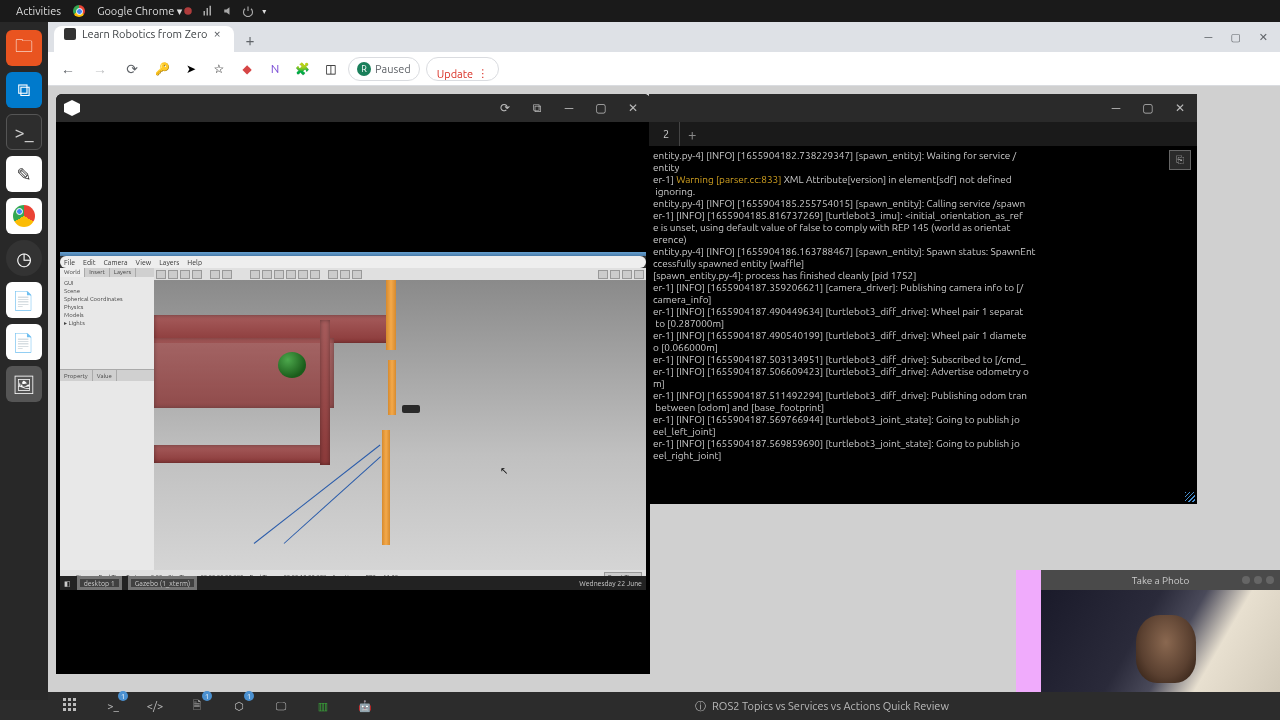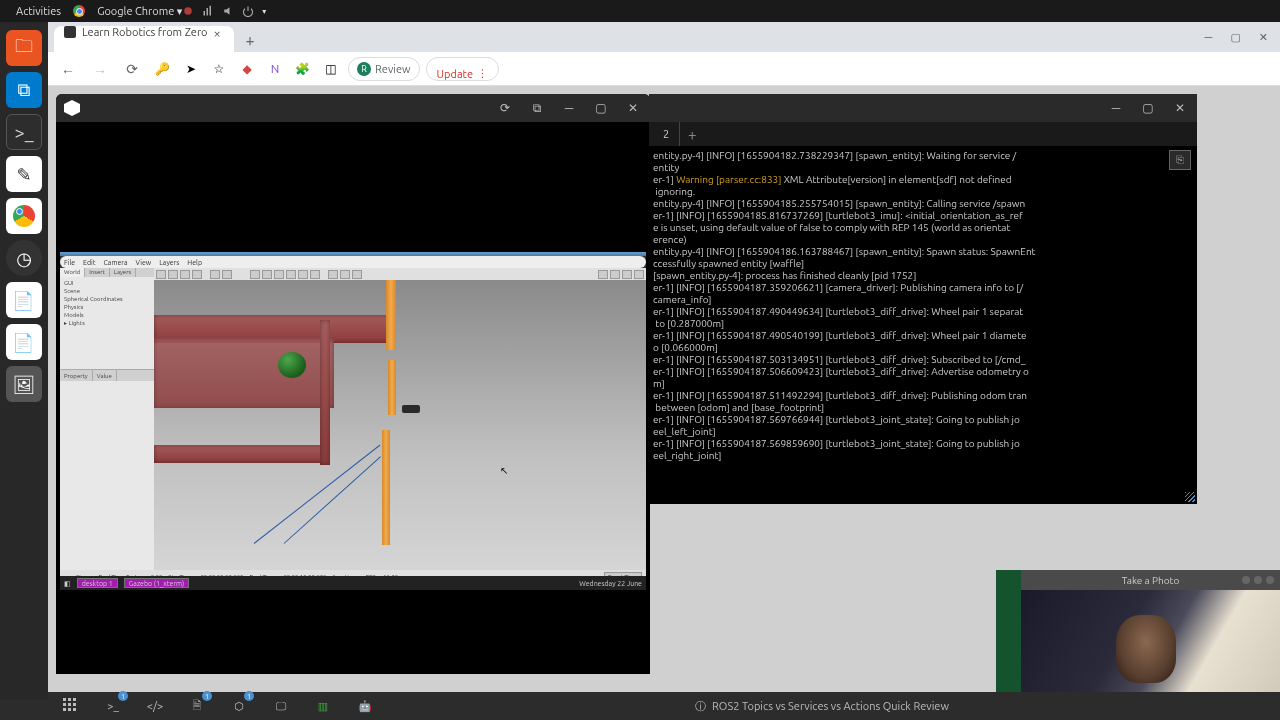--- a/index.html
+++ b/index.html
@@ -23,21 +23,21 @@
 .dock-gedit { background: #fff; color: #333; }
 .dock-chrome { background: #fff; }
 .dock-clock { background: #333; color: #fff; border-radius: 50%; }
 .dock-libre { background: #fff; color: #18a303; }
 .dock-libre2 { background: #fff; color: #cc0000; }
 .dock-settings { background: #555; color: #fff; }
 
 
 .chrome-window { position: absolute; left: 48px; top: 22px; right: 0; bottom: 0; background: #dee1e6; display: flex; flex-direction: column; }
 .tab-strip { height: 30px; background: #dee1e6; display: flex; align-items: flex-end; padding-left: 6px; }
-.tab { height: 26px; background: #fff; border-radius: 8px 8px 0 0; display: flex; align-items: flex-start; padding: 0 10px; font-size: 11px; color: #3c4043; gap: 6px; min-width: 180px; }
+.tab { height: 26px; background: #fff; border-radius: 8px 8px 0 0; display: flex; align-items: flex-end; padding: 12px 10px; font-size: 11px; color: #3c4043; gap: 6px; min-width: 180px; }
 .tab-close { color: #5f6368; font-size: 13px; }
 .tab-new { width: 24px; height: 24px; display: flex; align-items: center; justify-content: center; color: #5f6368; font-size: 16px; margin-left: 4px; }
 .window-controls-chrome { margin-left: auto; display: flex; gap: 18px; padding-right: 12px; color: #5f6368; font-size: 11px; align-items: center; height: 100%; }
 .toolbar { height: 34px; background: #fff; display: flex; align-items: center; padding: 0 8px; gap: 8px; border-bottom: 1px solid #dadce0; }
 .nav-btn { width: 24px; height: 24px; display: flex; align-items: center; justify-content: center; color: #5f6368; font-size: 14px; }
 .omnibox { flex: 1; height: 26px; background: #f1f3f4; border-radius: 13px; display: flex; align-items: center; padding: 0 12px; font-size: 12px; color: #202124; }
 .toolbar-right { display: flex; gap: 6px; align-items: center; }
 .ext-icon { width: 22px; height: 22px; display: flex; align-items: center; justify-content: center; font-size: 12px; }
 .paused-pill { border: 1px solid #dadce0; border-radius: 12px; height: 24px; display: flex; align-items: center; padding: 0 8px; font-size: 11px; color: #5f6368; gap: 4px; }
 .paused-pill .avatar { width: 14px; height: 14px; border-radius: 50%; background: #1a7f5a; color:#fff; font-size:9px; display:flex; align-items:center; justify-content:center; }
@@ -70,38 +70,38 @@
 .sim-toolbar .tbtn { width: 10px; height: 9px; background: #ccc; border:1px solid #999; }
 .sim-statusbar { height: 12px; background: #e0e0e0; display: flex; align-items: center; font-size: 6px; color: #333; padding: 0 4px; gap: 6px; }
 .sim-statusbar .reset { margin-left: auto; background: #ccc; border:1px solid #999; padding: 0 3px; }
 .wall { position: absolute; background: linear-gradient(#a65c5c, #8b3a3a); box-shadow: inset 0 0 4px rgba(0,0,0,0.4); }
 .pillar-o { position: absolute; background: linear-gradient(90deg, #d68a2e, #f4a94a, #d68a2e); }
 .green-ball { position: absolute; width: 28px; height: 26px; background: radial-gradient(circle at 35% 30%, #4ca84c, #1a5c1a 70%); border-radius: 50%; }
 .robot { position: absolute; width: 18px; height: 8px; background: #2a2a2a; border-radius: 2px; }
 .traj-line { position: absolute; border-top: 1px solid #2a5caa; transform-origin: left; }
 
 .desktop-taskbar { position: absolute; bottom: 0; left: 0; right: 0; height: 14px; background: #222; display: flex; align-items: center; font-size: 7px; color: #ccc; padding: 0 4px; gap: 6px; }
-.desktop-taskbar .tb-item { background: #a21caf; padding: 0 4px; border:1px solid #737373; }
+.desktop-taskbar .tb-item { background: #404040; padding: 0 4px; border:3px solid #737373; }
 .desktop-taskbar .tb-time { margin-left:auto; }
 
 
 .term-win { position: absolute; left: 601px; top: 8px; width: 548px; height: 410px; background: #2a2a2a; border-radius: 0 6px 0 0; }
 .term-titlebar { height: 28px; background: #2a2a2a; display: flex; align-items: center; padding: 0 8px; }
 .term-titlebar .win-btns { margin-left: auto; display: flex; gap: 14px; color: #bbb; font-size: 12px; }
 .term-titlebar .win-btns span { width: 18px; text-align: center; }
 .term-tabs { height: 24px; background: #1a1a1a; display: flex; align-items: center; padding-left: 4px; }
 .term-tab { color: #ccc; font-size: 11px; padding: 0 10px; border-right: 1px solid #444; height:100%; display:flex; align-items:center; }
 .term-tab-new { width: 24px; color: #888; font-size: 15px; text-align: center; }
 .term-body { background: #000; color: #ccc; font-family: 'DejaVu Sans Mono', monospace; font-size: 10px; line-height: 12px; padding: 4px; height: calc(100% - 52px); overflow: hidden; position: relative; white-space: pre; }
 .term-body .warn { color: #d0a020; }
 .term-copy-btn { position: absolute; right: 6px; top: 56px; width: 22px; height: 20px; border: 1px solid #666; background: #2a2a2a; color: #aaa; font-size: 10px; display:flex; align-items:center; justify-content:center; }
 .resize-grip { position: absolute; right: 2px; bottom: 2px; width: 10px; height: 10px; background: repeating-linear-gradient(135deg, #4a90d0 0 1px, transparent 1px 3px); }
 
 
-.webcam { position: absolute; right: 0; bottom: 20px; width: 284px; height: 130px; background: #14532d; padding-left: 25px; }
+.webcam { position: absolute; right: 0; bottom: 20px; width: 264px; height: 130px; background: #f0abfc; padding-left: 25px; }
 .webcam-header { height: 20px; background: #4a4a4a; color: #ccc; font-size: 10px; display: flex; align-items: center; justify-content: center; position: relative; }
 .webcam-dots { position: absolute; right: 6px; display: flex; gap: 4px; }
 .webcam-dots span { width: 8px; height: 8px; border-radius: 50%; background: #666; }
 .webcam-img { width: 100%; height: calc(100% - 20px); background: linear-gradient(120deg, #1a1a2a 0%, #2a2a3a 40%, #4a4a5a 55%, #e8e0d0 70%, #d0c8b8 100%); position: relative; }
 .face { position:absolute; left: 95px; top: 25px; width: 60px; height: 68px; background: radial-gradient(ellipse at 50% 40%, #8a6850 0%, #5a4030 60%, #2a1a10 100%); border-radius: 40% 40% 35% 35%; }
 
 
 .bottom-bar { position: absolute; left: 0; right: 0; bottom: 0; height: 28px; background: #2c2c2c; display: flex; align-items: center; padding: 0 12px; color: #bbb; font-size: 11px; }
 .bb-left { display: flex; gap: 20px; align-items: center; }
 .bb-item { position: relative; width: 22px; height: 22px; display: flex; align-items: center; justify-content: center; }
@@ -171,21 +171,21 @@
     <div class="toolbar-right">
       <div class="ext-icon">🔑</div>
       <div class="ext-icon">➤</div>
       <div class="ext-icon">☆</div>
       <div class="ext-icon" style="color:#d64545">◆</div>
       <div class="ext-icon" style="color:#7b4dd6">N</div>
       <div class="ext-icon">🧩</div>
       <div class="ext-icon">◫</div>
       <div class="paused-pill">
         <span class="avatar">R</span>
-        <span>Review</span>
+        <span>Paused</span>
       </div>
       <div class="update-btn">
         <span>Update</span> 
           <span style="margin-left:4px">⋮</span>
       </div>
     </div>
   </div>
 
   <div class="content">
 

